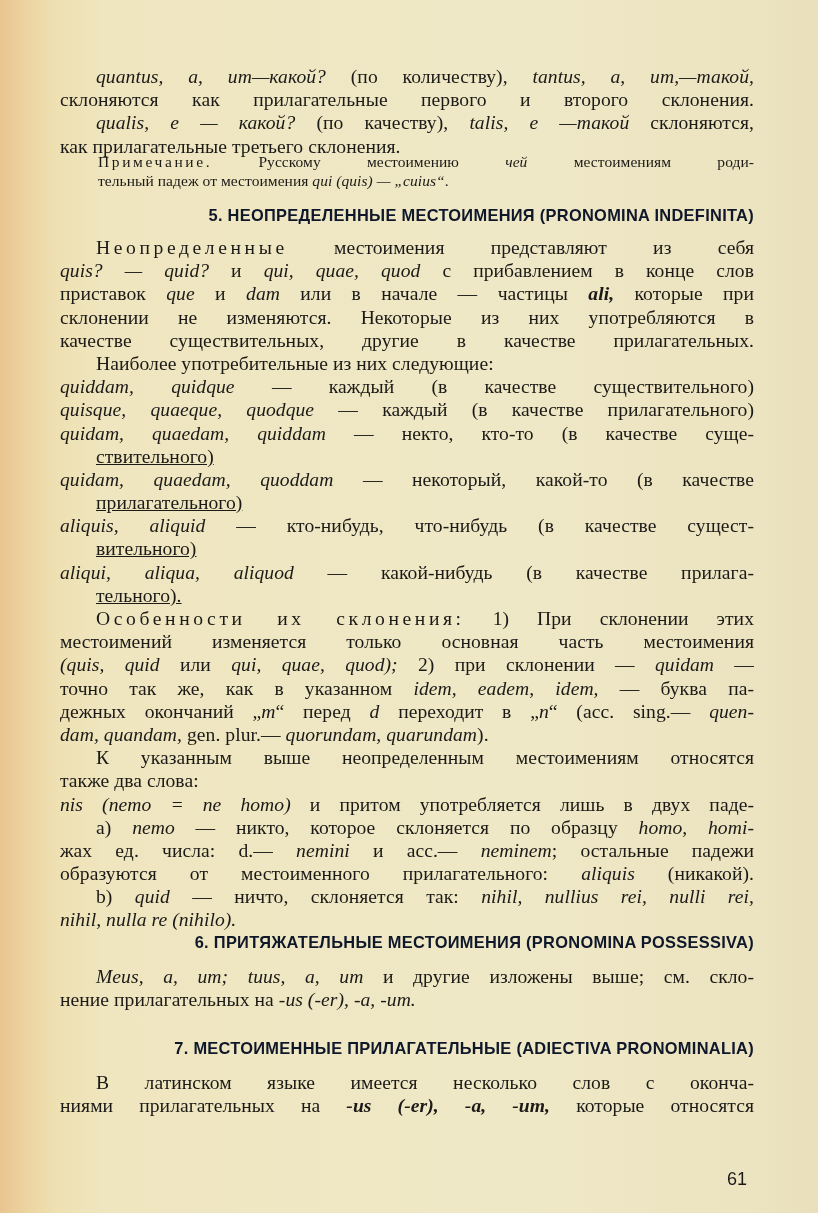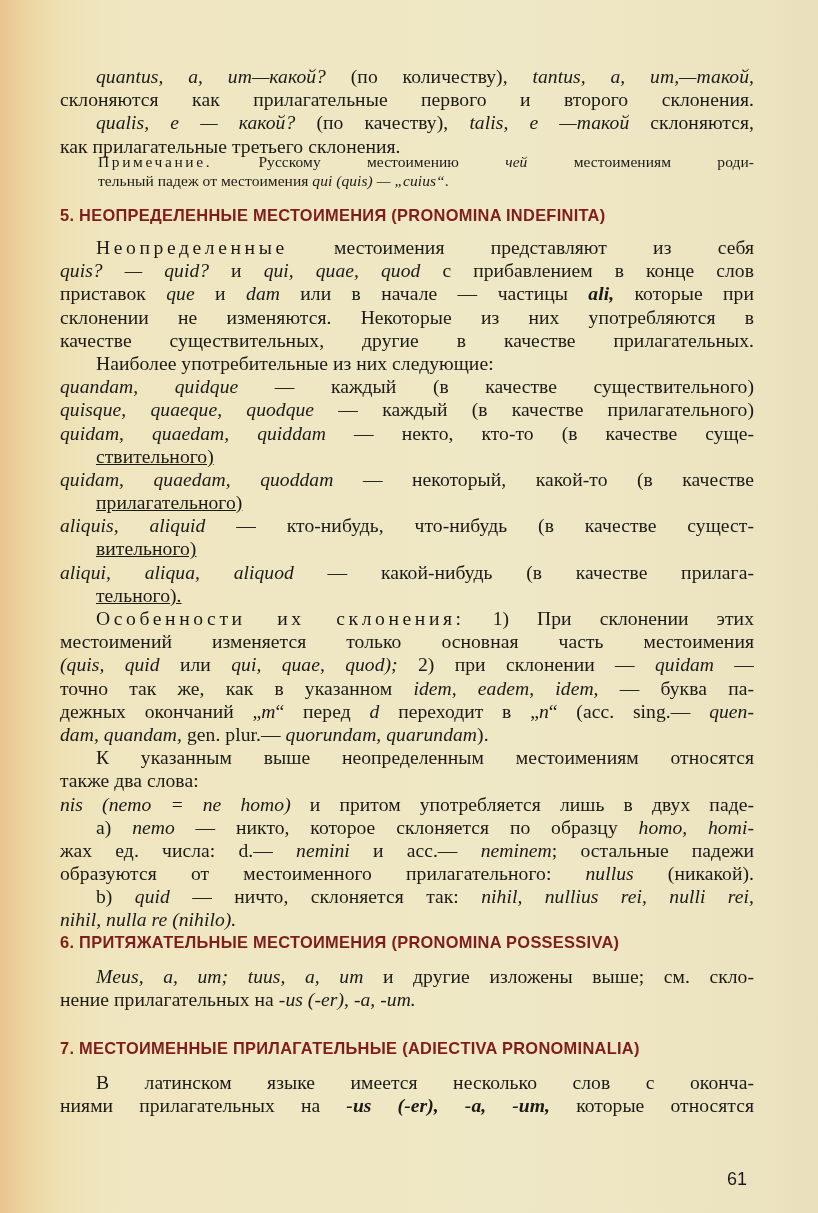--- a/index.html
+++ b/index.html
@@ -13,21 +13,21 @@
   .blk { position: absolute; left: 60px; width: 694px; }
   .line { font-size: 19.6px; line-height: 23.2px; white-space: nowrap; text-align: justify; text-align-last: justify; height: 23.2px; letter-spacing: 0.05px; }
   .line.last { text-align-last: left; }
   .ind { padding-left: 36px; }
   .hang { padding-left: 36px; text-decoration: underline; }
   .i { font-style: italic; }
   .b { font-weight: bold; }
   .sp { letter-spacing: 3.6px; }
   .note { font-size: 15.5px; line-height: 19px; }
   .note .line { font-size: 15.5px; line-height: 19px; height: 19px; }
-  .heading { position: absolute; left: 60px; width: 694px; text-align: left; font-family: "Liberation Sans", "DejaVu Sans", sans-serif; font-size: 16.4px; letter-spacing: 0.3px; font-weight: bold; color: #7f1d1d; }
+  .heading { position: absolute; left: 60px; width: 694px; text-align: right; font-family: "Liberation Sans", "DejaVu Sans", sans-serif; font-size: 16.4px; letter-spacing: 0.3px; font-weight: bold; color: #0f172a; }
   .pagenum { position: absolute; left: 727px; top: 1169px; font-size: 18px; font-family: "Liberation Sans", sans-serif; }
 </style>
 </head>
 <body>
 
 <div class="page">
 
   <div class="blk" style="top:65px;">
     <div class="line ind"><span class="i">quantus, a, um—какой?</span><span> (по количеству), </span><span class="i">tantus, a, um,—такой,</span></div>
     <div class="line"><span>склоняются как прилагательные первого и второго склонения.</span></div>
@@ -47,21 +47,21 @@
   <div class="heading" style="top:206px;">5. НЕОПРЕДЕЛЕННЫЕ МЕСТОИМЕНИЯ (PRONOMINA INDEFINITA)</div>
 
   <div class="blk" style="top:236px;">
     <div class="line ind"><span class="sp">Неопределенные</span><span> местоимения представляют из себя</span></div>
     <div class="line"><span class="i">quis? — quid?</span><span> и </span><span class="i">qui, quae, quod</span><span> с прибавлением в конце слов</span></div>
     <div class="line"><span>приставок </span><span class="i">que</span><span> и </span><span class="i">dam</span><span> или в начале — частицы </span><span class="i b">ali,</span><span> которые при</span></div>
     <div class="line"><span>склонении не изменяются. Некоторые из них употребляются в</span></div>
     <div class="line"><span>качестве существительных, другие в качестве прилагательных.</span></div>
     <div class="line ind last">Наиболее употребительные из них следующие:</div>
 
-    <div class="line"><span class="i">quandam, quidque</span><span> — каждый (в качестве существительного)</span></div>
+    <div class="line"><span class="i">quiddam, quidque</span><span> — каждый (в качестве существительного)</span></div>
     <div class="line"><span class="i">quisque, quaeque, quodque</span><span> — каждый (в качестве прилагательного)</span></div>
     <div class="line"><span class="i">quidam, quaedam, quiddam</span><span> — некто, кто-то (в качестве суще-</span></div>
     <div class="line hang last"><span>ствительного)</span></div>
     <div class="line"><span class="i">quidam, quaedam, quoddam</span><span> — некоторый, какой-то (в качестве</span></div>
     <div class="line hang last"><span>прилагательного)</span></div>
     <div class="line"><span class="i">aliquis, aliquid</span><span> — кто-нибудь, что-нибудь (в качестве сущест-</span></div>
     <div class="line hang last"><span>вительного)</span></div>
     <div class="line"><span class="i">aliqui, aliqua, aliquod</span><span> — какой-нибудь (в качестве прилага-</span></div>
     <div class="line hang last"><span>тельного).</span></div>
 
@@ -71,21 +71,21 @@
     <div class="line"><span>точно так же, как в указанном </span><span class="i">idem, eadem, idem,</span><span> — буква па-</span></div>
     <div class="line"><span>дежных окончаний „</span><span class="i">m</span><span>“ перед </span><span class="i">d</span><span> переходит в „</span><span class="i">n</span><span>“ (acc. sing.— </span><span class="i">quen-</span></div>
     <div class="line last"><span class="i">dam, quandam,</span><span> gen. plur.— </span><span class="i">quorundam, quarundam</span><span>).</span></div>
 
     <div class="line ind"><span>К указанным выше неопределенным местоимениям относятся</span></div>
     <div class="line last"><span>также два слова:</span></div>
 
     <div class="line"><span class="i">nis (nemo = ne homo)</span><span> и притом употребляется лишь в двух паде-</span></div>
     <div class="line ind"><span>a) </span><span class="i">nemo</span><span> — никто, которое склоняется по образцу </span><span class="i">homo, homi-</span></div>
     <div class="line"><span>жах ед. числа: d.— </span><span class="i">nemini</span><span> и acc.— </span><span class="i">neminem</span><span>; остальные падежи</span></div>
-    <div class="line"><span>образуются от местоименного прилагательного: </span><span class="i">nullus</span><span> (никакой).</span></div>
+    <div class="line"><span>образуются от местоименного прилагательного: </span><span class="i">aliquis</span><span> (никакой).</span></div>
 
     <div class="line ind"><span>b) </span><span class="i">quid</span><span> — ничто, склоняется так: </span><span class="i">nihil, nullius rei, nulli rei,</span></div>
     <div class="line last"><span class="i">nihil, nulla re (nihilo).</span></div>
   </div>
 
   <div class="heading" style="top:933px;">6. ПРИТЯЖАТЕЛЬНЫЕ МЕСТОИМЕНИЯ (PRONOMINA POSSESSIVA)</div>
   <div class="blk" style="top:965px;">
     <div class="line ind"><span class="i">Meus, a, um; tuus, a, um</span><span> и другие изложены выше; см. скло-</span></div>
     <div class="line last"><span>нение прилагательных на </span><span class="i">-us (-er), -a, -um.</span></div>
   </div>

